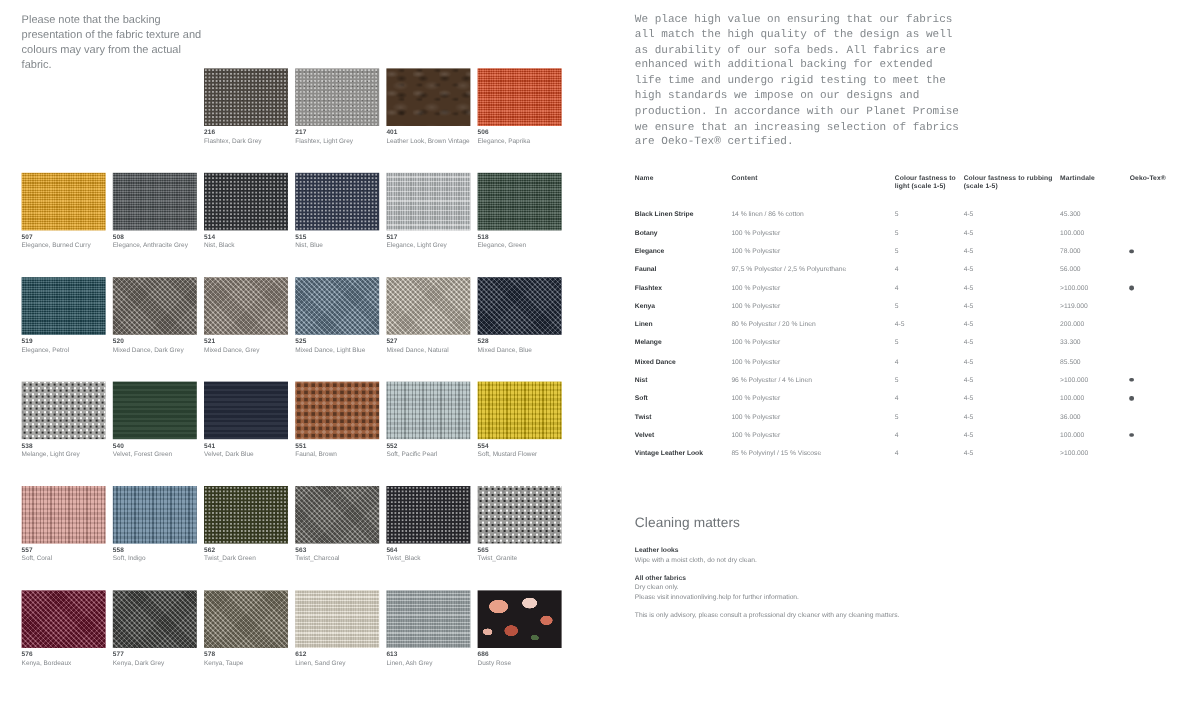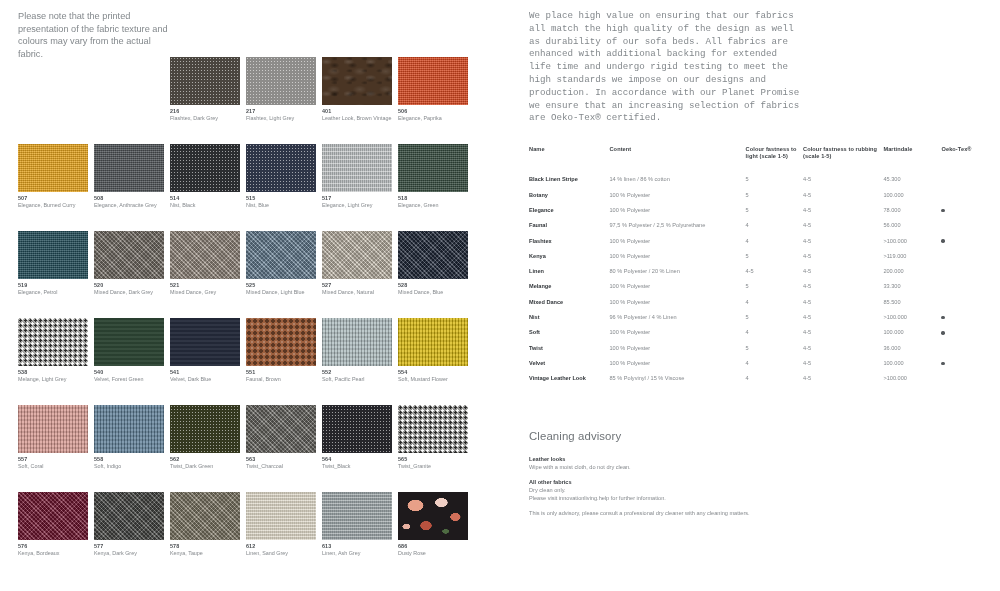--- a/index.html
+++ b/index.html
@@ -91,21 +91,21 @@
     letter-spacing:.1px;margin-bottom:13px;}
   .clean-h{font-size:5.6px;font-weight:bold;color:#3d4145;line-height:8px;}
   .clean-p{font-size:5.6px;color:#85898d;line-height:8.2px;}
   .gap{height:6.5px;}
 </style>
 </head>
 <body>
 
 <div id="left-panel">
 
-  <div id="disclaimer">Please note that the printed presentation of the fabric texture and colours may vary from the actual fabric.</div>
+  <div id="disclaimer">Please note that the backing presentation of the fabric texture and colours may vary from the actual fabric.</div>
 
   <div class="swatch-grid" id="swatch-grid">
       <div class="swatch-cell" style="left: 170px; top: 57px;">
         <div class="swatch" style="background: rgb(74, 69, 63);">
           <div class="tex tex-speck"></div>
         </div>
         <div class="sw-code">216</div>
         <div class="sw-name">Flashtex, Dark Grey</div>
       </div>
       <div class="swatch-cell" style="left: 246px; top: 57px;">
@@ -469,21 +469,21 @@
             <td class="c-light">4</td>
             <td class="c-rub">4-5</td>
             <td class="c-mart">&gt;100.000</td>
             <td class="c-oeko"></td>
           </tr>
         </tbody>
     </table>
   </div>
 
   <div id="cleaning">
-    <div id="cleaning-title">Cleaning advisory</div>
+    <div id="cleaning-title">Cleaning matters</div>
     <div class="clean-h">Leather looks</div>
     <div class="clean-p">Wipe with a moist cloth, do not dry clean.</div>
     <div class="gap"></div>
     <div class="clean-h">All other fabrics</div>
     <div class="clean-p">Dry clean only.</div>
     <div class="clean-p">Please visit innovationliving.help for further information.</div>
     <div class="gap"></div>
     <div class="clean-p">This is only advisory, please consult a professional dry cleaner with any cleaning matters.</div>
   </div>
 </div>

